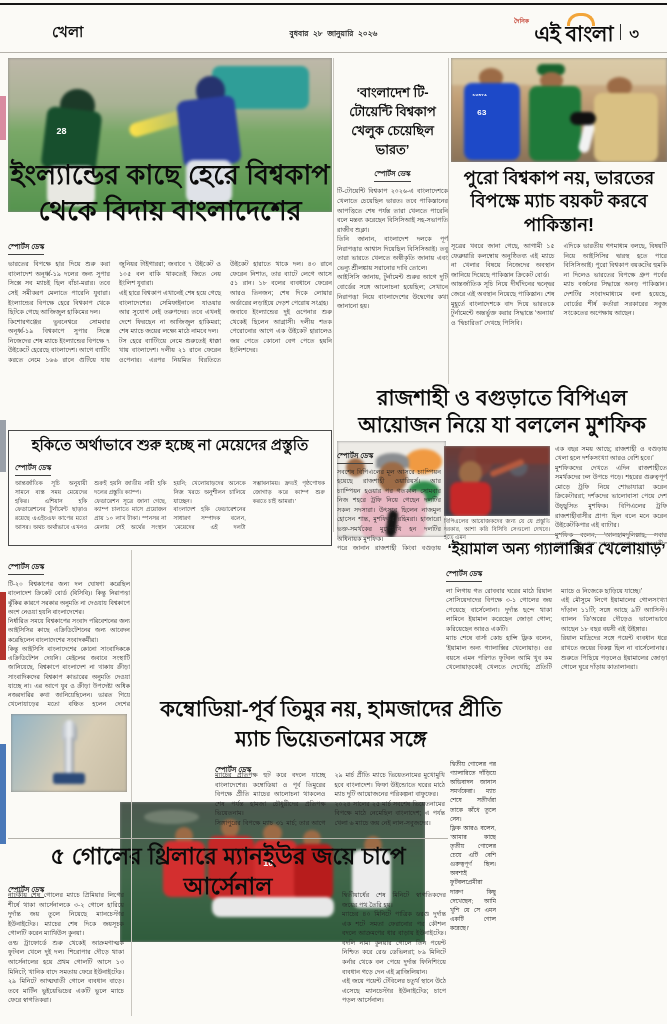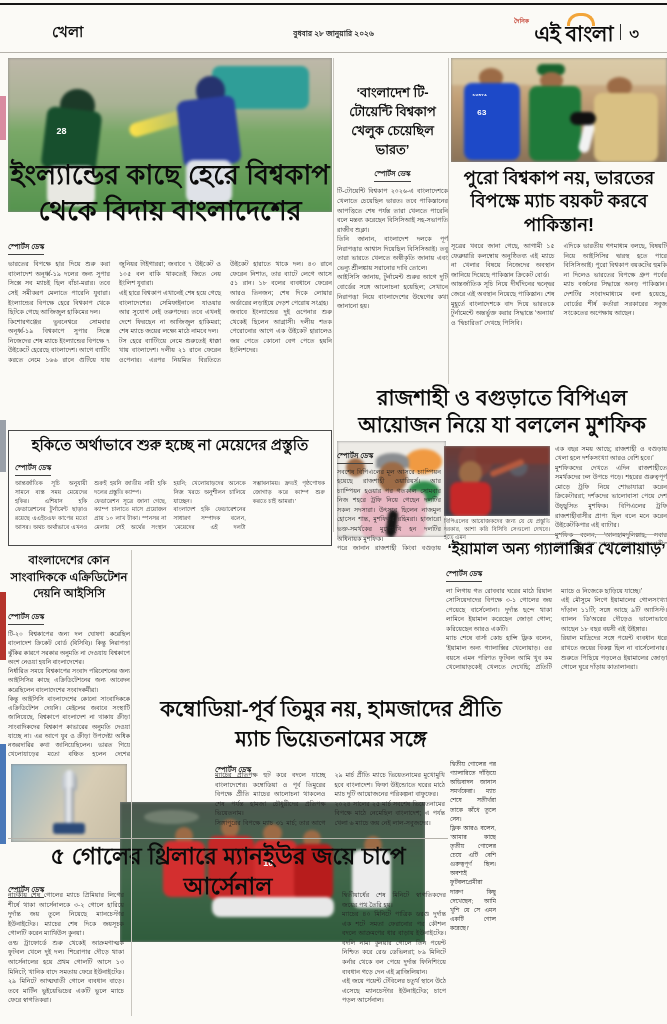--- a/index.html
+++ b/index.html
@@ -4,21 +4,21 @@
 <style>
   html,body{margin:0;padding:0;background:#e8e6e1;}
   #page{position:relative;width:667px;height:1024px;margin:0 auto;background:#fbfaf6;
         font-family:"Liberation Sans","DejaVu Sans",sans-serif;color:#1f1f1f;overflow:hidden;}
   .abs{position:absolute;}
   .rule-h{position:absolute;background:#b5b2ab;height:1px;}
   .rule-v{position:absolute;background:#c9c6bf;width:1px;}
   
   #topline{position:absolute;top:3px;left:0;right:0;height:2px;background:#161616;}
   #hdr-section{position:absolute;left:52px;top:20px;font-size:15px;font-weight:800;color:#111;}
-  #hdr-date{position:absolute;left:0;right:0;top:28px;text-align:center;font-size:7.5px;font-weight:700;color:#222;}
+  #hdr-date{position:absolute;left:0;right:0;top:28px;text-align:center;font-size:7.5px;font-weight:700;color:#222;font-family:Liberation Mono, monospace;}
   #logo-wrap{position:absolute;right:20px;top:12px;height:34px;}
   #logo-tagline{position:absolute;right:118px;top:4px;font-size:6px;color:#c23a2b;font-weight:700;}
   #logo-arc{position:absolute;right:52px;top:1px;width:22px;height:10px;border:3px solid #f2a53a;border-bottom:none;border-radius:12px 12px 0 0;}
   #logo-main{position:absolute;right:34px;top:6px;font-size:21px;font-weight:800;letter-spacing:-.5px;color:#0c0c0c;white-space:nowrap;}
   #logo-bar{position:absolute;right:26px;top:12px;width:1px;height:16px;background:#333;}
   #logo-page{position:absolute;right:8px;top:10px;font-size:15px;font-weight:800;color:#0c0c0c;}
   #hdr-rule{top:52px;left:0;width:667px;}
   
   .hl{font-weight:800;color:#0c0c0c;text-align:center;}
   .byline{display:inline-block;font-size:7px;font-weight:800;color:#111;border-bottom:1px solid #444;padding-bottom:1px;}
@@ -191,21 +191,20 @@
         </div>
         <div class="caption" style="margin-top:2px;width:106px;height:22px;">বিপিএলের আয়োজকদের জন্য যে যে প্রস্তুতি দরকার, আশা করি বিসিবি সেগুলো দেখবে। হতে এমন</div>
       </div>
       <div class="body" style="position:absolute;left:218px;top:0;width:112px;height:100px;">এক বছর সময় আছে; রাজশাহী ও বগুড়ায় খেলা হলে দর্শকসংখ্যা আরও বেশি হবে।’
 মুশফিকদের দেখতে এদিন রাজশাহীতে সমর্থকদের ঢল উপচে পড়ে। শহরের গুরুত্বপূর্ণ মোড়ে ট্রফি নিয়ে শোভাযাত্রা করেন ক্রিকেটাররা; দর্শকদের ভালোবাসা পেয়ে দেশ উচ্ছ্বসিত মুশফিক। বিপিএলের ট্রফি রাজশাহীবাসীর প্রাপ্য ছিল বলে মনে করেন উইকেটকিপার এই ব্যাটার।
 মুশফিক বলেন, ‘আলহামদুলিল্লাহ, সবার ভালোবাসা পেয়ে ভালো লেগেছে। নগরবাসীর প্রাপ্য ছিল এই ট্রফি; নানিল প্রথম জয়ের বড় পাওয়া।’</div>
     </div>
   </div>
 
   <div id="a-icc" class="abs">
-    <div id="hl-icc" class="hl">বাংলাদেশের কোন সাংবাদিককে এক্রিডিটেশন দেয়নি আইসিসি</div>
     <div style="margin-top:3px;text-align:left;">
       <span class="byline">স্পোর্টস ডেস্ক</span>
     </div>
     <div class="body" style="margin-top:4px;height:130px;font-size:6.1px;">টি-২০ বিশ্বকাপের জন্য দল ঘোষণা করেছিল বাংলাদেশ ক্রিকেট বোর্ড (বিসিবি)। কিন্তু নিরাপত্তা ঝুঁকির কারণে সরকার অনুমতি না দেওয়ায় বিশ্বকাপে অংশ নেওয়া হয়নি বাংলাদেশের।
 নির্ধারিত সময়ে বিশ্বকাপের সংবাদ পরিবেশনের জন্য আইসিসির কাছে এক্রিডিটেশনের জন্য আবেদন করেছিলেন বাংলাদেশের সংবাদকর্মীরা।
 কিন্তু আইসিসি বাংলাদেশের কোনো সাংবাদিককে এক্রিডিটেশন দেয়নি। মেইলের জবাবে সংস্থাটি জানিয়েছে, বিশ্বকাপে বাংলাদেশ না থাকায় ক্রীড়া সাংবাদিকদের বিশ্বকাপ কাভারের অনুমতি দেওয়া যাচ্ছে না। এর আগে যুব ও ক্রীড়া উপদেষ্টা অধিক নজরদারির কথা জানিয়েছিলেন। ভারত গিয়ে খেলোয়াড়ের মতো বঞ্চিত হলেন দেশের সাংবাদিকেরাও।</div>
     <div id="ph-trophy" class="photo" style="margin-top:5px;margin-left:3px;">
       <div class="blurlay">
         <div class="bg"></div>
         <div class="shape" style="left:44%;top:8%;width:13%;height:26%;background:linear-gradient(90deg,#b8bec6,#eef1f4,#9aa1a8);border-radius:50% 50% 20% 20%;"></div>

